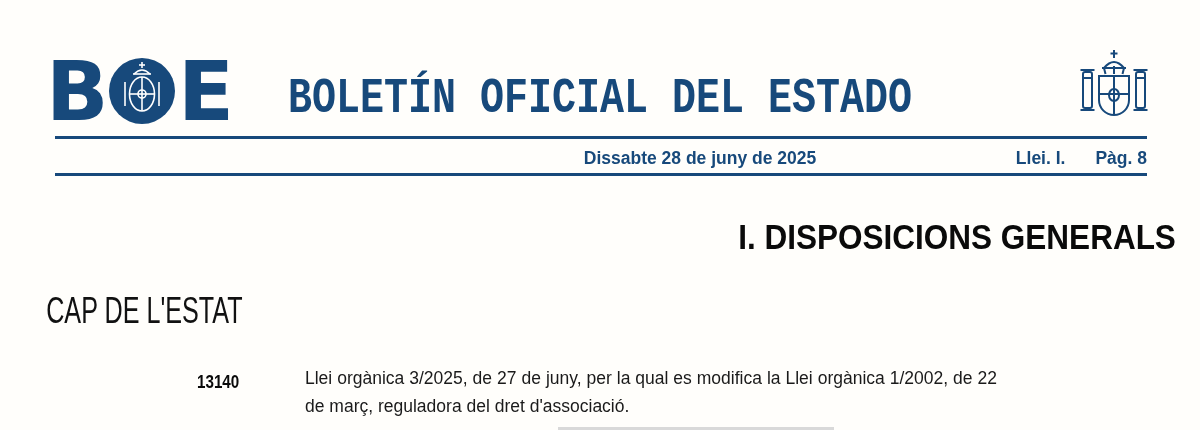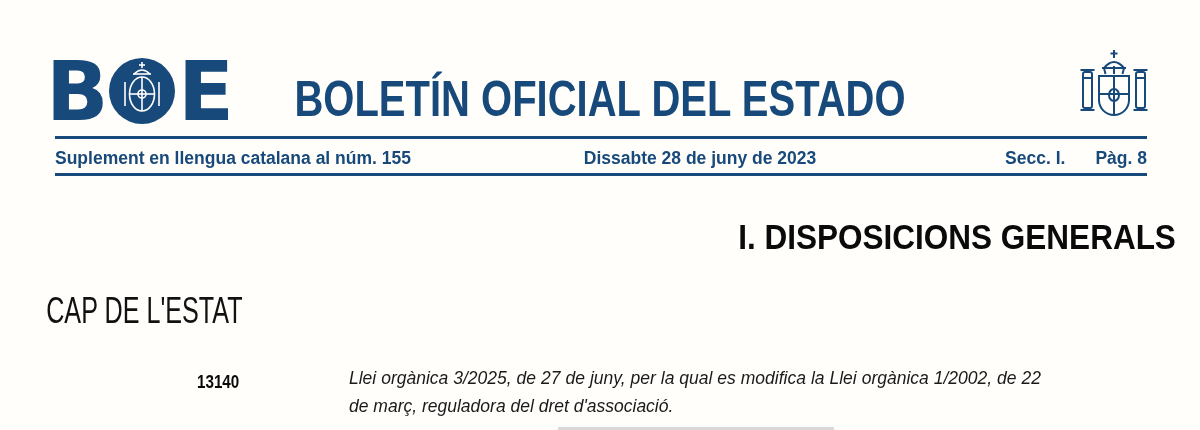--- a/index.html
+++ b/index.html
@@ -12,21 +12,21 @@
     width:1200px;height:430px;
     background:#fffefb;
     overflow:hidden;
   }
   
   .logo{
     position:absolute;left:50px;top:58px;width:186px;height:66px;
   }
   .masthead-title{
     position:absolute;left:0;right:0;top:74px;
-    text-align:center;white-space:nowrap;
+    text-align:center;white-space:nowrap;font-family:Liberation Mono, monospace;
   }
   .masthead-title span{
     display:inline-block;
     font-size:50px;font-weight:bold;line-height:50px;
     color:#17497b;
     transform:scaleX(0.80);
     transform-origin:center;
     letter-spacing:0px;
   }
   .arms{
@@ -68,24 +68,23 @@
   }
   
   .item-number{
     position:absolute;left:197px;top:372px;
     font-size:19px;line-height:19px;font-weight:bold;color:#0a0a0a;
     transform:scaleX(0.80);transform-origin:left center;
     white-space:nowrap;
   }
   .item-text{
     position:absolute;left:305px;top:365px;width:692px;
-    font-size:17.5px;line-height:27.5px;font-style:italic;
+    font-size:17.5px;line-height:27.5px;
     color:#1a1a1a;
     text-align:justify;
-    margin-left:44px;
   }
   
   .bottom-artifact{
     position:absolute;left:558px;bottom:0;width:276px;height:3px;
     background:#d9d9d9;
   }
 </style>
 </head>
 <body>
 
@@ -140,24 +139,23 @@
         <line x1="55.5" y1="62" x2="69.5" y2="62"></line>
         <path d="M57,30 h11"></path>
       </g>
     </svg>
   </div>
 
   <div class="rule rule-top"></div>
   <div class="rule rule-bottom"></div>
 
   <div class="dateline">
-    <span class="left">Suplement en llengua catalana al núm. 155</span>
-    <span class="center">Dissabte 28 de juny de 2023</span>
+    <span class="center">Dissabte 28 de juny de 2025</span>
     <span class="right">
-      <span>Secc. I.</span>
+      <span>Llei. I.</span>
       <span>Pàg. 8</span>
     </span>
   </div>
 
   <div class="section-heading">
     <span>I. DISPOSICIONS GENERALS</span>
   </div>
   <div class="subsection-heading">
     <span>CAP DE L'ESTAT</span>
   </div>

